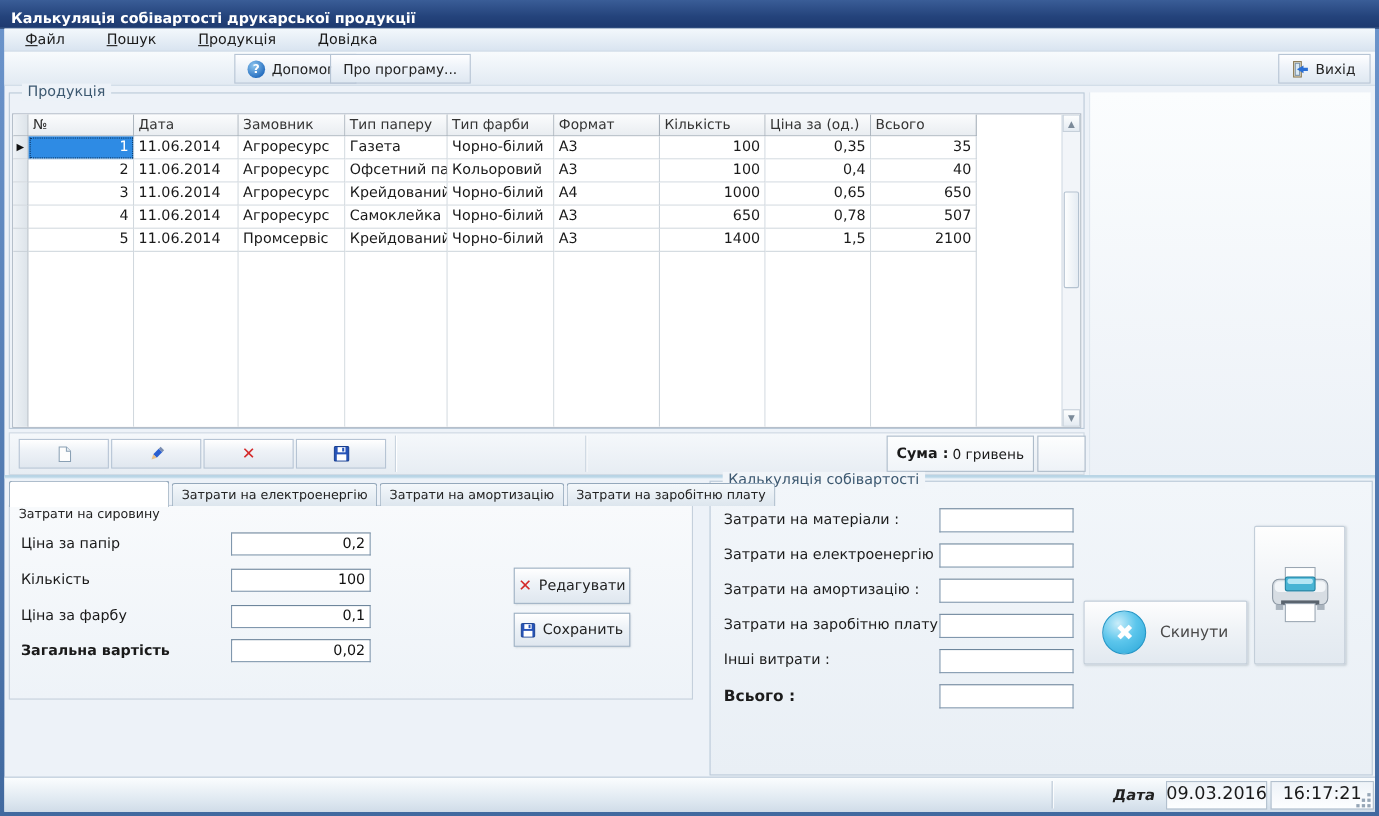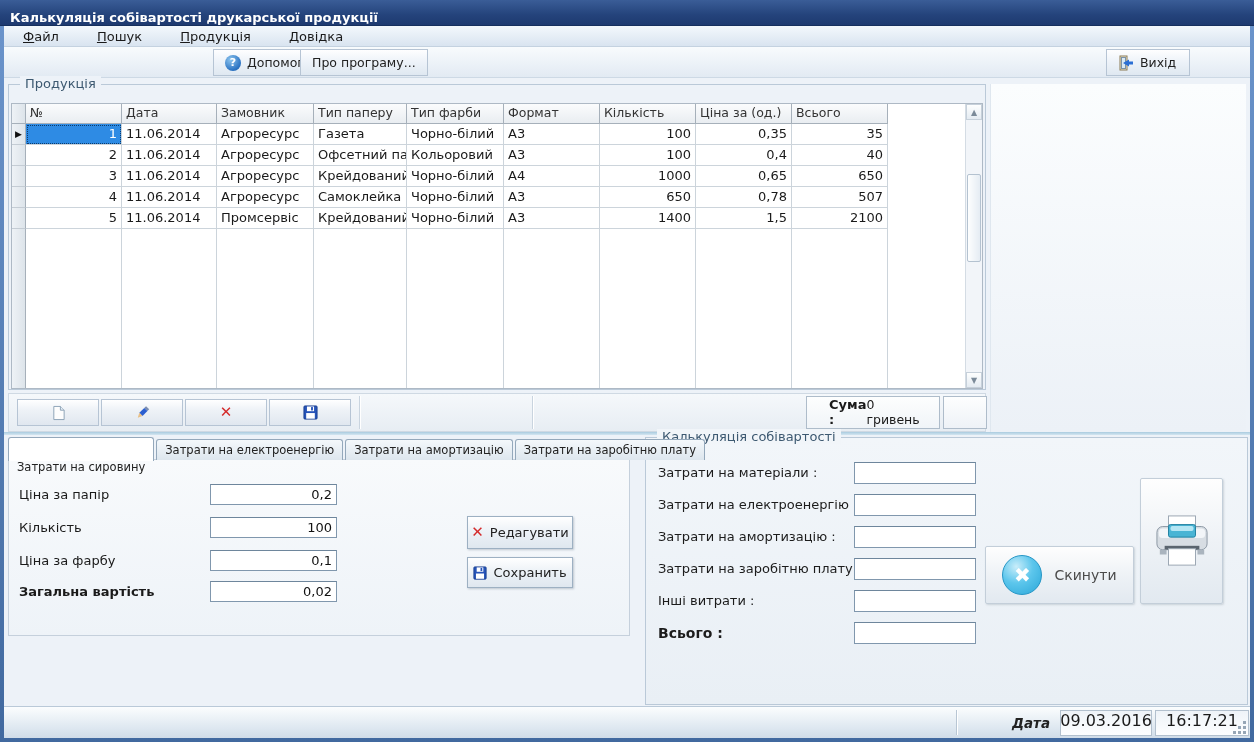--- a/index.html
+++ b/index.html
@@ -66,21 +66,21 @@
   background:linear-gradient(90deg,#fdfefe,#e5ecf3);border:1px solid #b4c2d0;border-radius:2px}
 
 
 .grid-footer{position:absolute;left:4px;top:367px;width:978px;height:39px;
   background:linear-gradient(#f5f8fb,#e7edf3);border:1px solid #cfd9e3}
 .icon-btn{position:absolute;top:5px;width:82px;height:27px;display:flex;align-items:center;justify-content:center;
   background:linear-gradient(#ffffff,#eef2f7 40%,#e0e7ef);border:1px solid #b6c4d4;cursor:default}
 .ib-del-glyph{color:#d42a2a;font-weight:bold;font-size:15px;line-height:1}
 .vsep{position:absolute;top:2px;bottom:2px;width:1px;background:#c9d4df;box-shadow:1px 0 0 #fff}
 .sum-panel{position:absolute;left:797px;top:2px;width:134px;height:33px;border:1px solid #aebcca;
-  background:linear-gradient(#fdfefe,#f0f4f8);display:flex;padding:0 22px}
+  background:linear-gradient(#fdfefe,#f0f4f8);display:flex;align-items:center;padding:0 8px}
 .sum-label{font-weight:bold}
 .sum-value{margin-left:auto;font-size:12.5px}
 .mini-panel{position:absolute;left:934px;top:2px;width:44px;height:33px;border:1px solid #aebcca;
   background:linear-gradient(#fdfefe,#eef2f7)}
 .right-panel{position:absolute;left:986px;top:58px;width:256px;height:348px;
   background:linear-gradient(#fbfdfe,#ecf1f7);border-left:1px solid #dfe7ef}
 .hdivider{position:absolute;left:0;top:406px;width:1246px;height:3px;
   background:linear-gradient(#a9cbdf,#d4e6f1)}
 
 
@@ -141,21 +141,21 @@
   </div>
 
   <div class="toolbar">
     <div class="tbtn" style="left:209px">
       <span class="help-ico">?</span>
       <span>Допомога</span>
     </div>
     <div class="tbtn" style="left:296px">
       <span>Про програму...</span>
     </div>
-    <div class="tbtn" style="left:1102px;width:84px">
+    <div class="tbtn" style="left:1158px;width:84px">
       <svg width="16" height="16" viewBox="0 0 16 16">
         <rect x="2" y="1" width="7" height="14" fill="#f3ecd8" stroke="#8a7a55"></rect>
         <rect x="3.5" y="2.5" width="4" height="11" fill="#d9e9f5" stroke="#7a92a8"></rect>
         <polygon points="5,8 11,4.5 11,6.5 15,6.5 15,9.5 11,9.5 11,11.5" fill="#2b6fd4"></polygon>
       </svg>
       <span>Вихід</span>
     </div>
   </div>
 
   <div class="groupbox gb-products">

